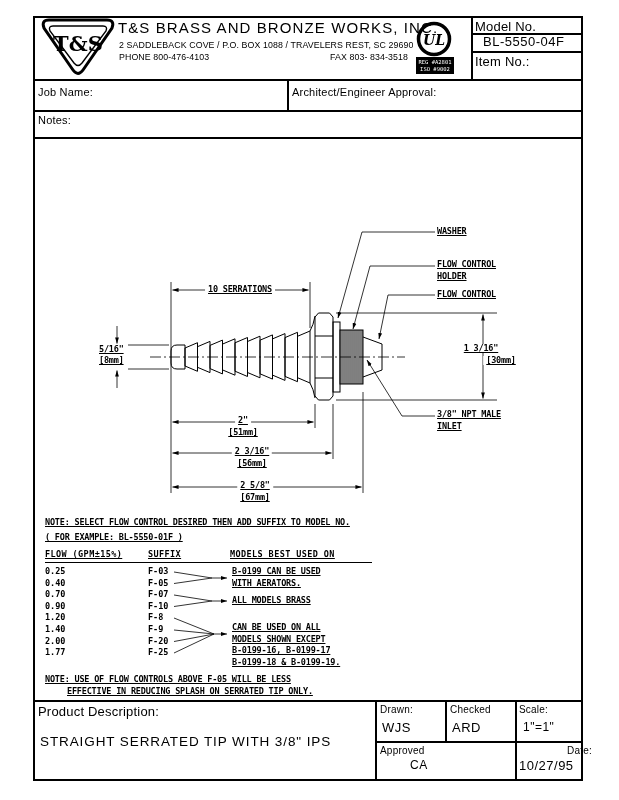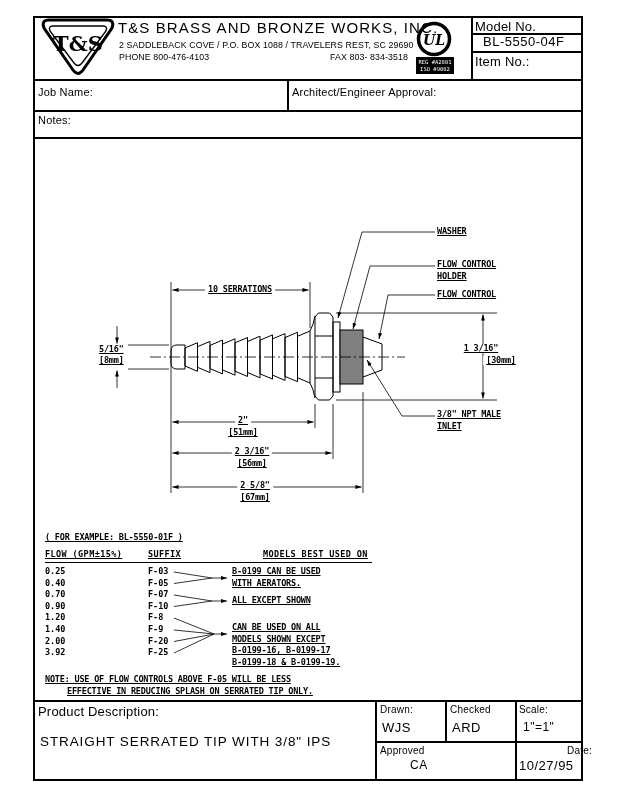--- a/index.html
+++ b/index.html
@@ -173,24 +173,25 @@
   <div class="dt dim" style="left:255px;top:481px;">2 5/8"</div>
   <div class="dt dim" style="left:255px;top:493px;">[67mm]</div>
 
   <div class="dt" style="left:437px;top:227px;">WASHER</div>
   <div class="dt" style="left:437px;top:260px;">FLOW CONTROL</div>
   <div class="dt" style="left:437px;top:272px;">HOLDER</div>
   <div class="dt" style="left:437px;top:290px;">FLOW CONTROL</div>
   <div class="dt" style="left:437px;top:410px;">3/8" NPT MALE</div>
   <div class="dt" style="left:437px;top:422px;">INLET</div>
 
+  <div class="dt" style="left:45px;top:518px;">NOTE: SELECT FLOW CONTROL DESIRED THEN ADD SUFFIX TO MODEL NO.</div>
   <div class="dt" style="left:45px;top:533px;">( FOR EXAMPLE: BL-5550-01F )</div>
   <div class="dt" style="left:45px;top:550px;letter-spacing:.4px;">FLOW (GPM±15%)</div>
   <div class="dt" style="left:148px;top:550px;letter-spacing:.4px;">SUFFIX</div>
-  <div class="dt" style="left:230px;top:550px;letter-spacing:.4px;margin-left:33px;">MODELS BEST USED ON</div>
+  <div class="dt" style="left:230px;top:550px;letter-spacing:.4px;">MODELS BEST USED ON</div>
 
   <div id="flow-rows">
     <div class="flowrow">
         <span class="c1">0.25</span>
         <span>F-03</span>
       </div>
     <div class="flowrow">
         <span class="c1">0.40</span>
         <span>F-05</span>
       </div>
@@ -208,28 +209,28 @@
       </div>
     <div class="flowrow">
         <span class="c1">1.40</span>
         <span>F-9</span>
       </div>
     <div class="flowrow">
         <span class="c1">2.00</span>
         <span>F-20</span>
       </div>
     <div class="flowrow">
-        <span class="c1">3.92</span>
+        <span class="c1">1.77</span>
         <span>F-25</span>
       </div>
   </div>
 
   <div class="dt" style="left:232px;top:567px;">B-0199 CAN BE USED</div>
   <div class="dt" style="left:232px;top:578.5px;">WITH AERATORS.</div>
-  <div class="dt" style="left:232px;top:596px;">ALL EXCEPT SHOWN</div>
+  <div class="dt" style="left:232px;top:596px;">ALL MODELS BRASS</div>
   <div class="dt" style="left:232px;top:623px;">CAN BE USED ON ALL</div>
   <div class="dt" style="left:232px;top:634.5px;">MODELS SHOWN EXCEPT</div>
   <div class="dt" style="left:232px;top:646px;">B-0199-16, B-0199-17</div>
   <div class="dt" style="left:232px;top:657.5px;">B-0199-18 &amp; B-0199-19.</div>
 
   <div class="dt" style="left:45px;top:675px;">NOTE: USE OF FLOW CONTROLS ABOVE F-05 WILL BE LESS</div>
   <div class="dt" style="left:67px;top:686.5px;">EFFECTIVE IN REDUCING SPLASH ON SERRATED TIP ONLY.</div>
 
   <div class="hline" style="left:33px;top:700px;width:548px;"></div>
   <div class="vline" style="left:375px;top:700px;height:79px;"></div>

